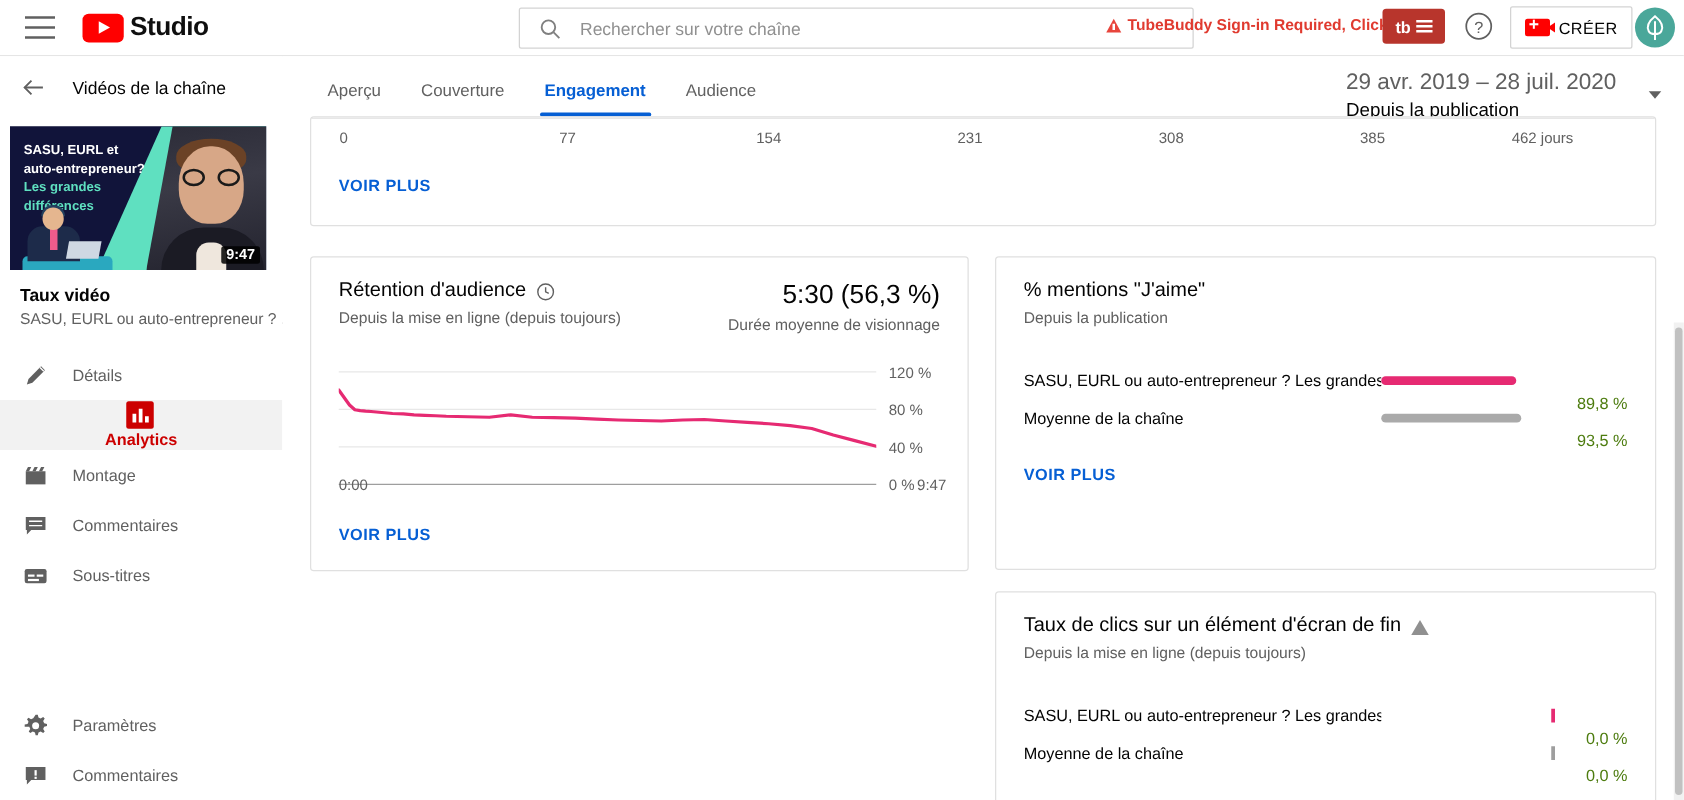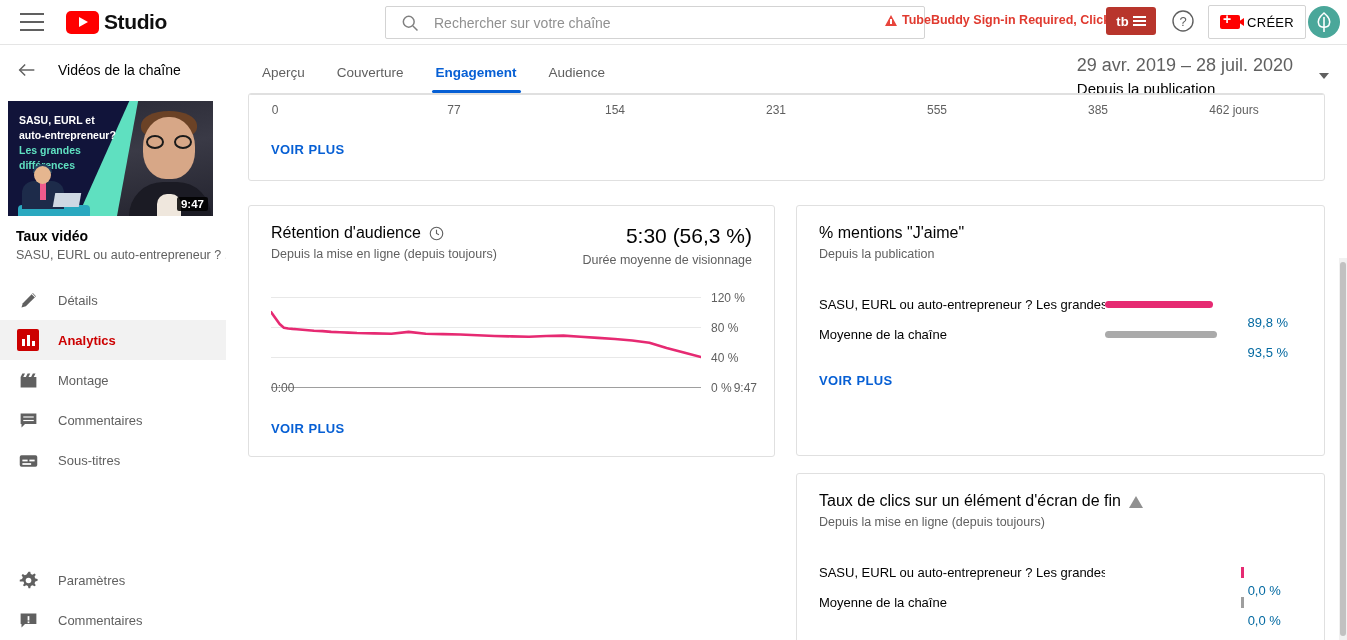--- a/index.html
+++ b/index.html
@@ -36,21 +36,21 @@
     content: ""; position: absolute; left: 13px; top: 6px;
     border-left: 9px solid #fff;
     border-top: 5.5px solid transparent;
     border-bottom: 5.5px solid transparent;
   }
   .brand-text {
     font-size: 21px; font-weight: bold; letter-spacing: -0.4px; color: #0f0f0f;
   }
 
   .searchwrap {
-    position: absolute; left: 385px; top: 6px;
+    position: absolute; left: 415px; top: 6px;
     width: 540px; height: 33px;
     border: 1px solid #d3d3d3; border-radius: 2px;
     display: flex; align-items: center; background: #fff;
   }
   .search-icon { margin-left: 14px; margin-right: 14px; flex: none; }
   .search-input {
     border: none; outline: none; font-size: 14px;
     font-family: "Liberation Sans", sans-serif;
     color: #030303; width: 440px; background: transparent;
   }
@@ -217,21 +217,21 @@
 
   .navlist { margin-top: 18px; }
   .navitem {
     height: 40px; display: flex; align-items: center; cursor: pointer;
   }
   .navitem .ni-icon {
     width: 24px; height: 24px; margin-left: 16px; margin-right: 18px;
     flex: none; display: flex; align-items: center; justify-content: center;
   }
   .navitem .ni-label { font-size: 13px; color: #606060; }
-  .navitem.active { background: #f2f2f2; }
+  .navitem.active { background: #f2f2f2; flex-direction: column; }
   .navitem.active .ni-label { color: #c00; font-weight: bold; }
 
   .analytics-icon {
     width: 22px; height: 22px; background: #cc0000; border-radius: 2px;
     position: relative;
   }
   .analytics-icon i {
     position: absolute; bottom: 5px; width: 3px; background: #fff;
   }
   .analytics-icon i:nth-child(1) { left: 5px; height: 7px; }
@@ -322,21 +322,21 @@
   .barrow {
     display: flex; align-items: center; height: 30px;
     margin: 0 22px; gap: 0;
   }
   .bar-label { font-size: 13px; color: #030303; width: 305px;
     white-space: nowrap; overflow: hidden; }
   .bar-track { width: 152px; display: flex; align-items: center; }
   .bar { height: 7px; border-radius: 4px; }
   .bar-pink { background: #e62a72; }
   .bar-gray { background: #aaaaaa; }
-  .bar-val { font-size: 13px; color: #0369a1; width: 58px; text-align: left; margin-top: 37px; }
+  .bar-val { font-size: 13px; color: #4d7c0f; width: 58px; text-align: right; margin-top: 37px; }
 
   .tickbar { width: 3px; height: 11px; }
   .tick-pink { background: #e62a72; }
   .tick-gray { background: #9e9e9e; }
 
   .scrollbar {
     position: absolute; right: 0; top: 258px; width: 8px; height: 382px;
     background: #f1f1f1;
   }
   .scrollthumb {
@@ -540,21 +540,21 @@
       <span class="caret"></span>
     </div>
   </div>
 
   <div class="cardtop">
     <div class="axisrow">
       <span class="axislabel" style="left:26px">0</span>
       <span class="axislabel" style="left:205px">77</span>
       <span class="axislabel" style="left:366px">154</span>
       <span class="axislabel" style="left:527px">231</span>
-      <span class="axislabel" style="left:688px">555</span>
+      <span class="axislabel" style="left:688px">308</span>
       <span class="axislabel" style="left:849px">385</span>
       <span class="axislabel" style="left:985px">462 jours</span>
     </div>
     <div style="margin:16px 0 0 22px;">
       <span class="seemore">VOIR PLUS</span>
     </div>
   </div>
 
   <div class="card card-ret">
     <div class="card-pad">

